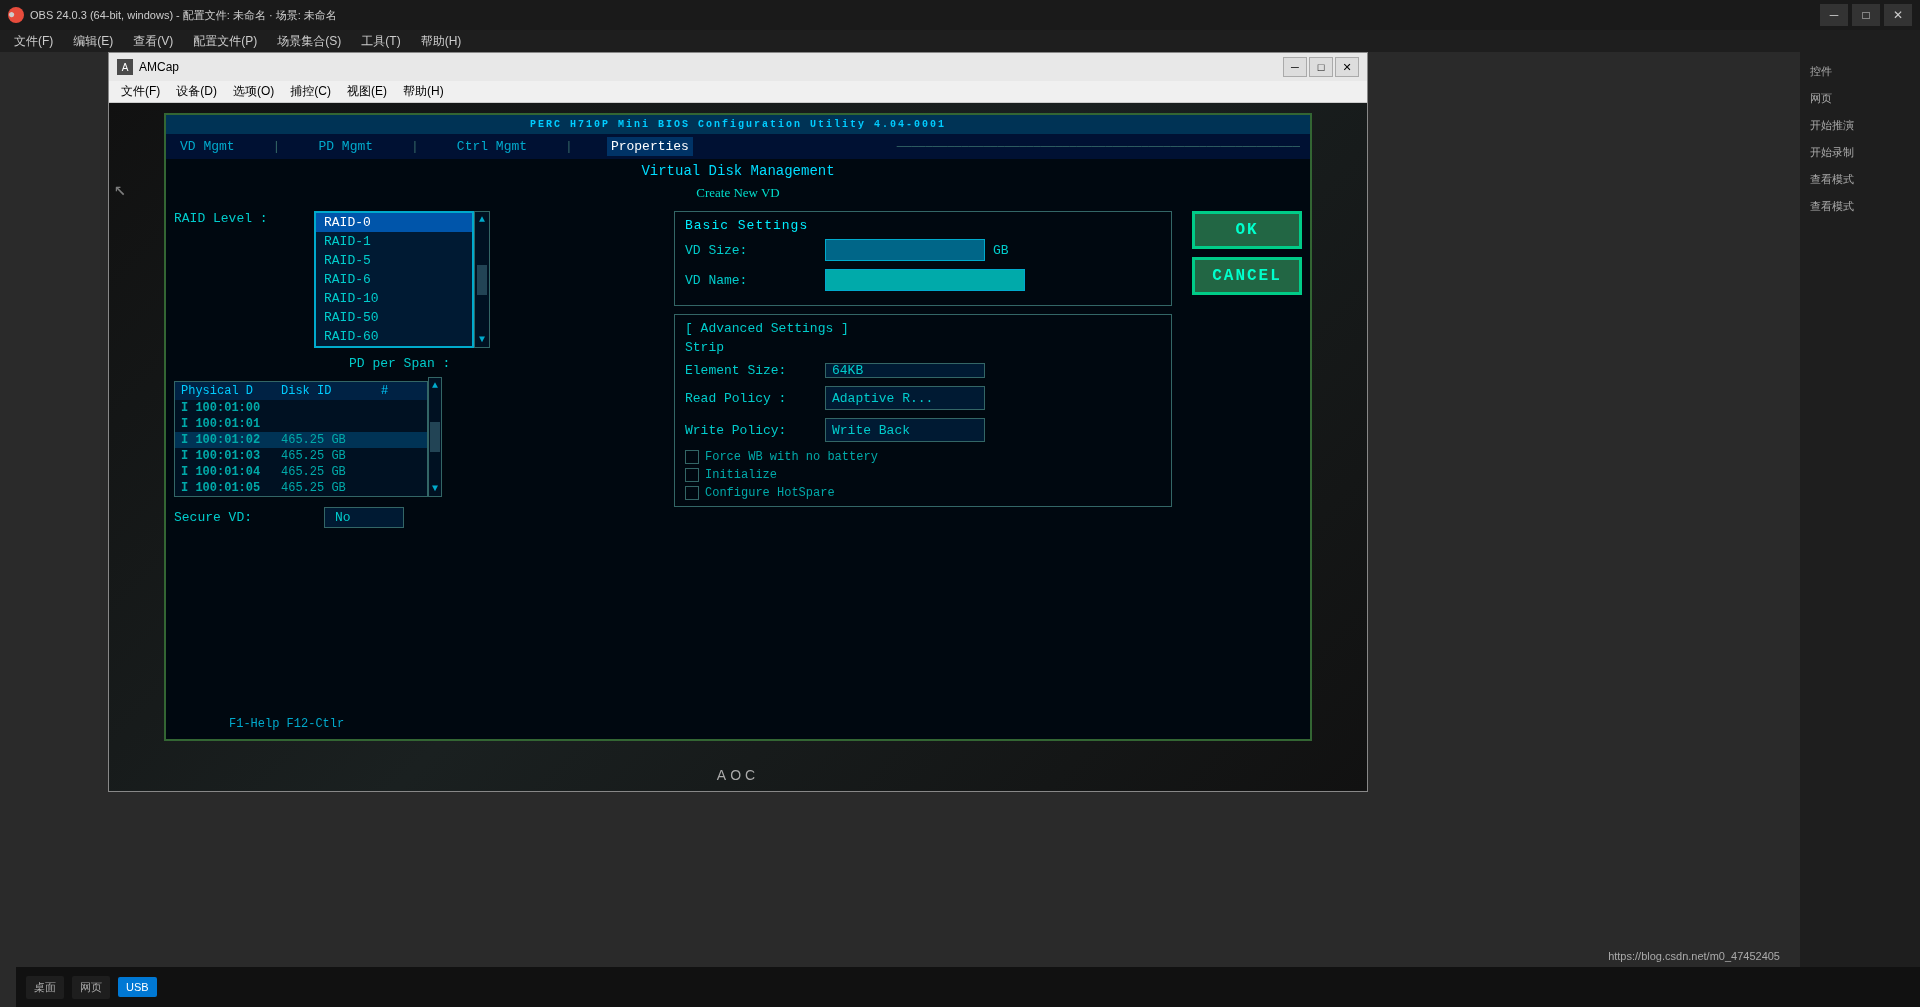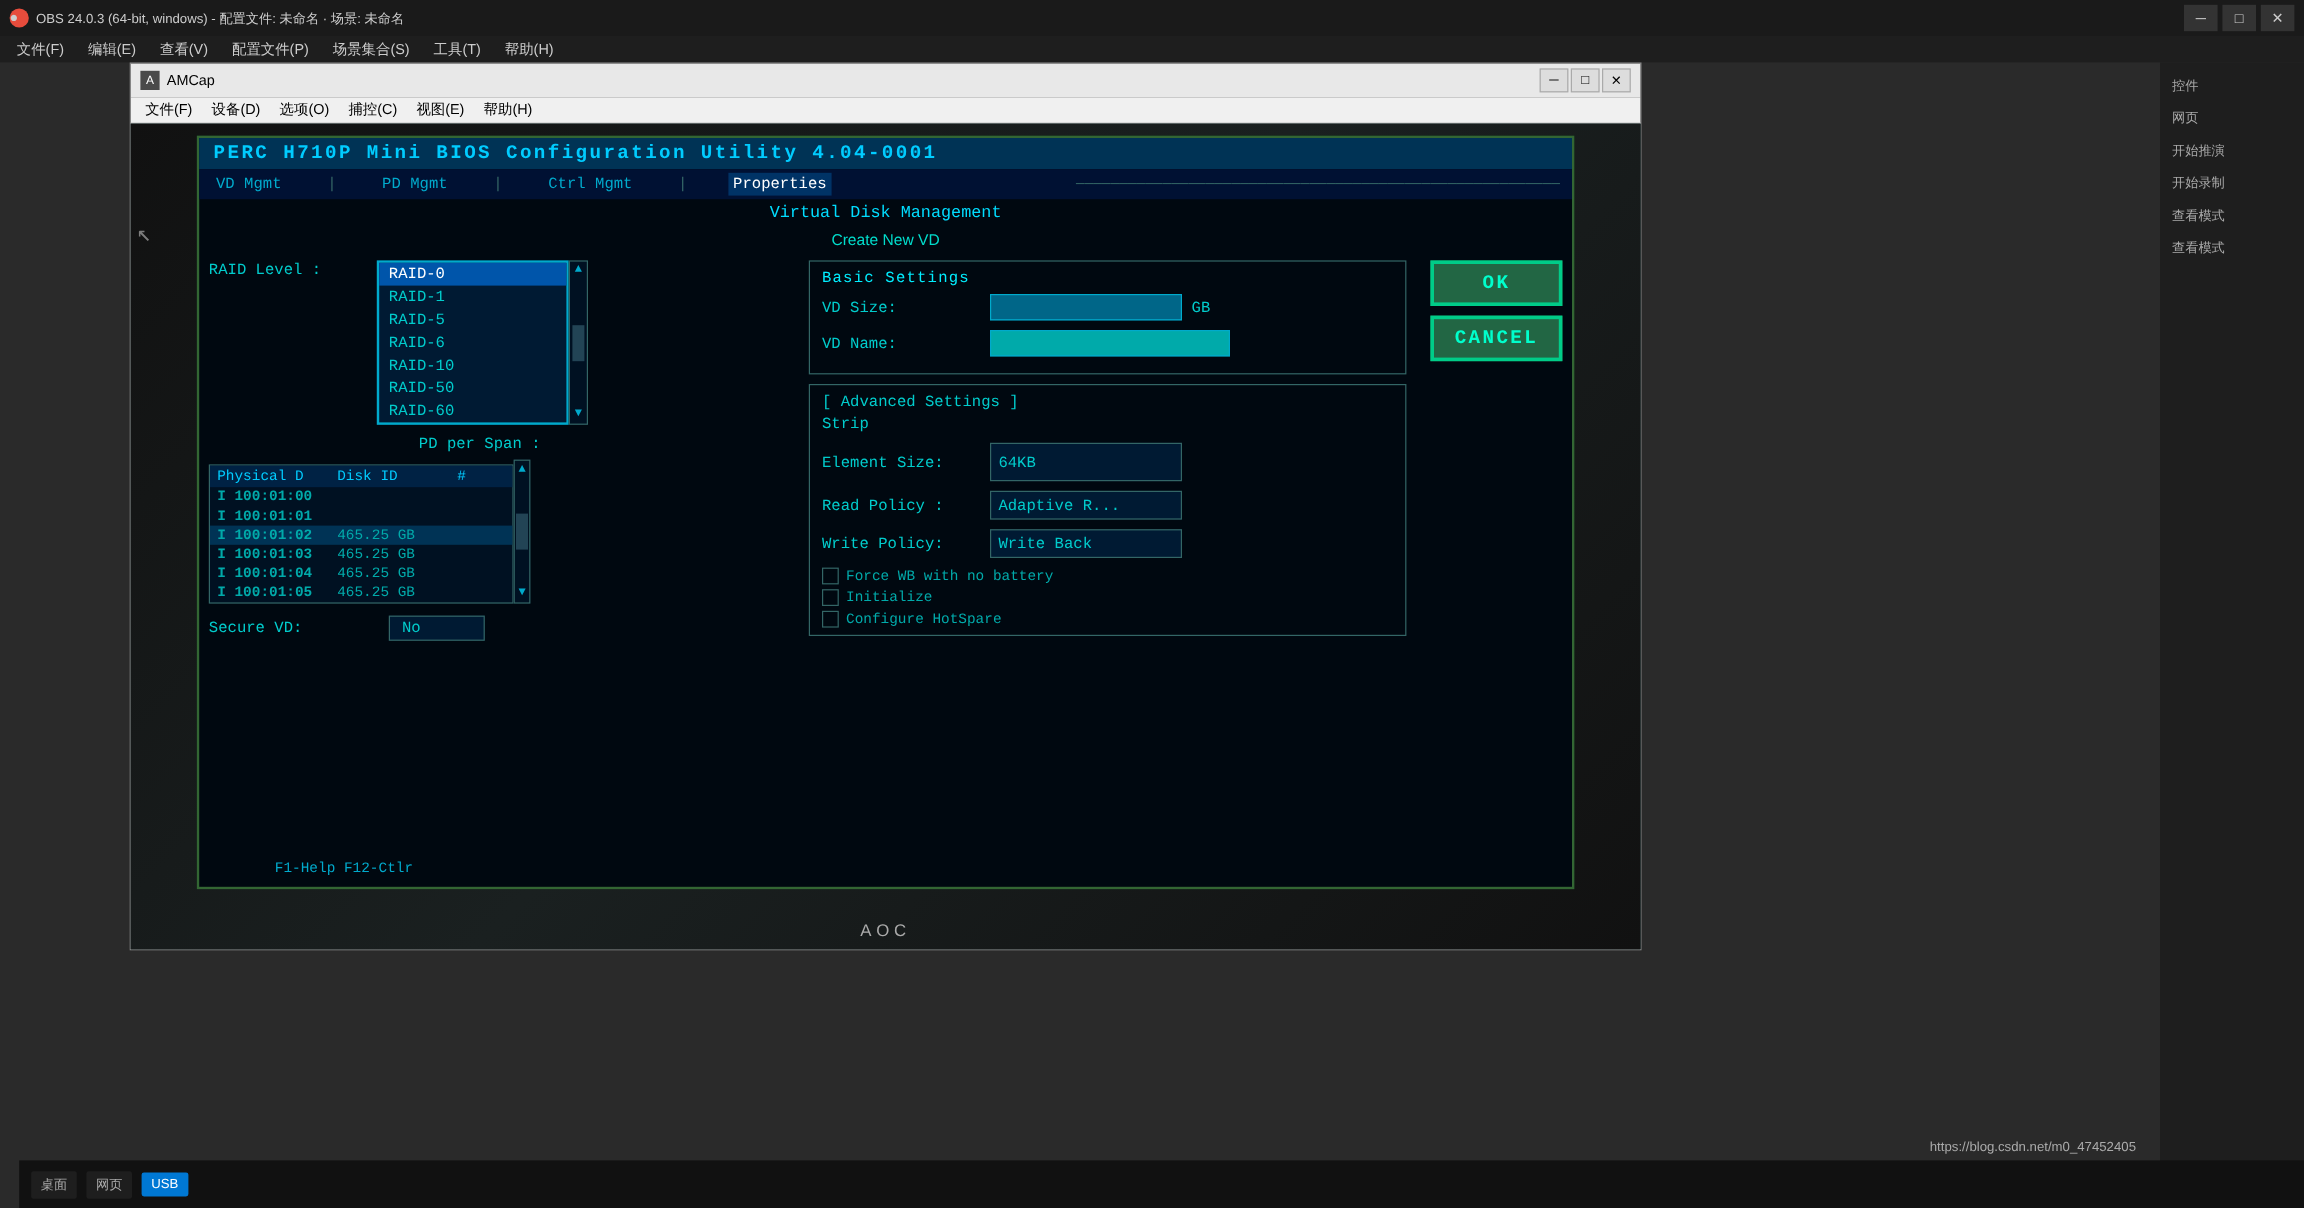--- a/index.html
+++ b/index.html
@@ -164,22 +164,23 @@
       right: 55px;
       bottom: 50px;
       background: #000810;
       border: 2px solid #336633;
     }
 
     
     #bios-header {
       background: #003355;
       padding: 4px 12px;
+      text-align: center;
       color: #00ccff;
-      font-size: 16px;
+      font-size: 10px;
       font-family: 'Courier New', monospace;
       font-weight: bold;
       letter-spacing: 2px;
     }
 
     
     #nav-tabs {
       background: #001133;
       display: flex;
       align-items: center;
@@ -201,21 +202,21 @@
       padding: 4px;
       color: #00ddff;
       font-size: 14px;
       font-family: 'Courier New', monospace;
     }
     #create-title {
       text-align: center;
       padding: 2px;
       color: #00ddcc;
       font-size: 13px;
-      font-family: Liberation Sans, sans-serif;
+      font-family: Liberation Serif, serif;
     }
 
     
     #main-content {
       display: flex;
       padding: 8px;
       gap: 10px;
       height: calc(100% - 120px);
     }
 
@@ -662,21 +663,21 @@
               <div class="adv-settings-title">
                 <span>[ </span>
                 <span>Advanced Settings</span>
                 <span> ]</span>
               </div>
               <div class="settings-row">
                 <span class="settings-label">Strip</span>
               </div>
               <div class="settings-row">
                 <span class="settings-label">Element Size:</span>
-                <div class="settings-input select-box" style="display:flex; align-items:center; padding:2px 6px; font-size:13px; font-family:Courier New; color:#00cccc; background:#001a33; border:1px solid #336666; width:160px; height:32px;">
+                <div class="settings-input select-box" style="display:flex; align-items:center; padding:2px 6px; font-size:13px; font-family:Courier New; color:#00cccc; background:#001a33; border:1px solid #336666; width:160px; height:15px;">
                   <span>64KB</span>
                 </div>
               </div>
               <div class="settings-row">
                 <span class="settings-label">Read Policy :</span>
                 <div class="settings-input select-box" style="display:flex; align-items:center; padding:2px 6px; font-size:13px; font-family:Courier New; color:#00cccc; background:#001a33; border:1px solid #336666; width:160px; height:24px;">
                   <span>Adaptive R...</span>
                 </div>
               </div>
               <div class="settings-row">

